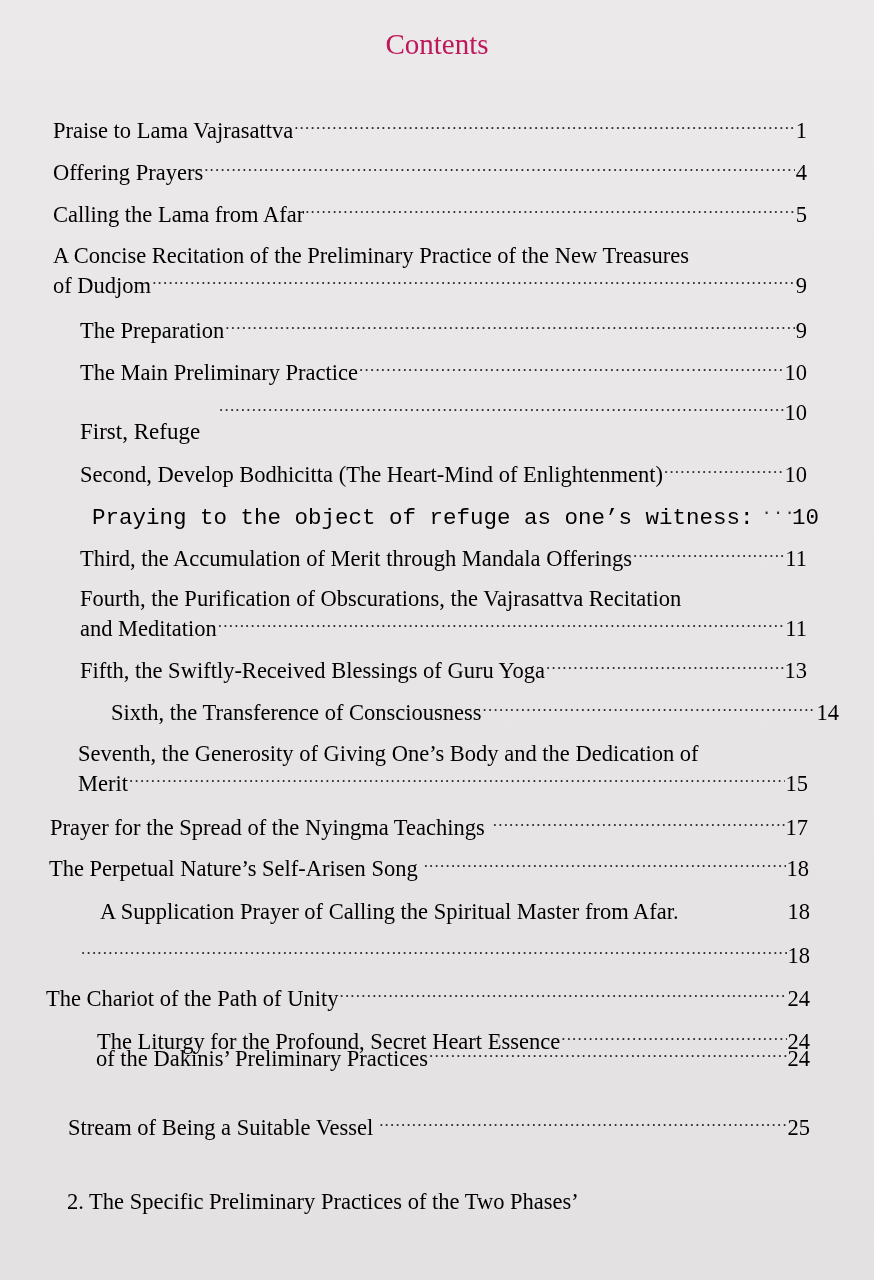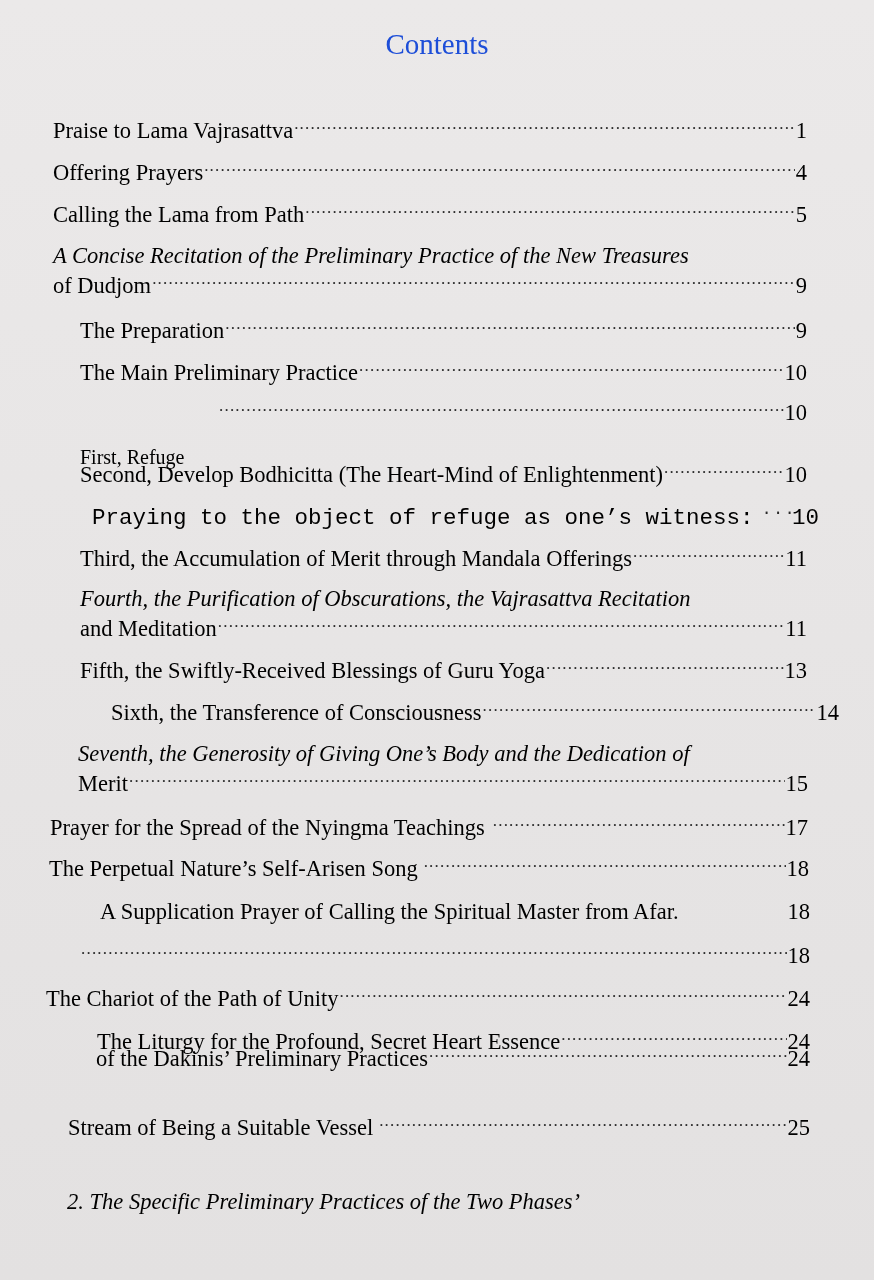--- a/index.html
+++ b/index.html
@@ -23,21 +23,21 @@
       height: 1280px;
     }
     .title {
       position: absolute;
       top: 28px;
       left: 0;
       width: 874px;
       text-align: center;
       font-size: 29px;
       letter-spacing: 0px;
-      color: #1d4ed8;
+      color: #be185d;
     }
     .entry {
       position: absolute;
       font-size: 22.5px;
       line-height: 29px;
       color: #000000;
     }
     .line {
       display: flex;
       align-items: baseline;
@@ -62,27 +62,25 @@
       font-size: 17px;
       white-space: nowrap;
       color: #2a2a2a;
     }
     .line .page-num {
       flex: 0 0 auto;
       text-align: right;
     }
     .first-line {
       white-space: nowrap;
-      font-style: italic;
     }
     
     .refuge-text {
       position: absolute;
-      font-size: 20px;
-      margin-top: 26px;
+      font-size: 23px;
     }
   </style>
 </head>
 <body>
 
 <div class="page">
 
   <div class="title">Contents</div>
 
   <div class="entry" style="left:53px; top:115px; width:754px;">
@@ -96,21 +94,21 @@
   <div class="entry" style="left:53px; top:157px; width:754px;">
     <div class="line">
       <span class="text">Offering Prayers</span>
       <span class="leader"></span>
       <span class="page-num">4</span>
     </div>
   </div>
 
   <div class="entry" style="left:53px; top:199px; width:754px;">
     <div class="line">
-      <span class="text">Calling the Lama from Path</span>
+      <span class="text">Calling the Lama from Afar</span>
       <span class="leader"></span>
       <span class="page-num">5</span>
     </div>
   </div>
 
   <div class="entry" style="left:53px; top:241px; width:754px;">
     <div class="first-line">A Concise Recitation of the Preliminary Practice of the New Treasures</div>
     <div class="line">
       <span class="text">of Dudjom</span>
       <span class="leader"></span>

